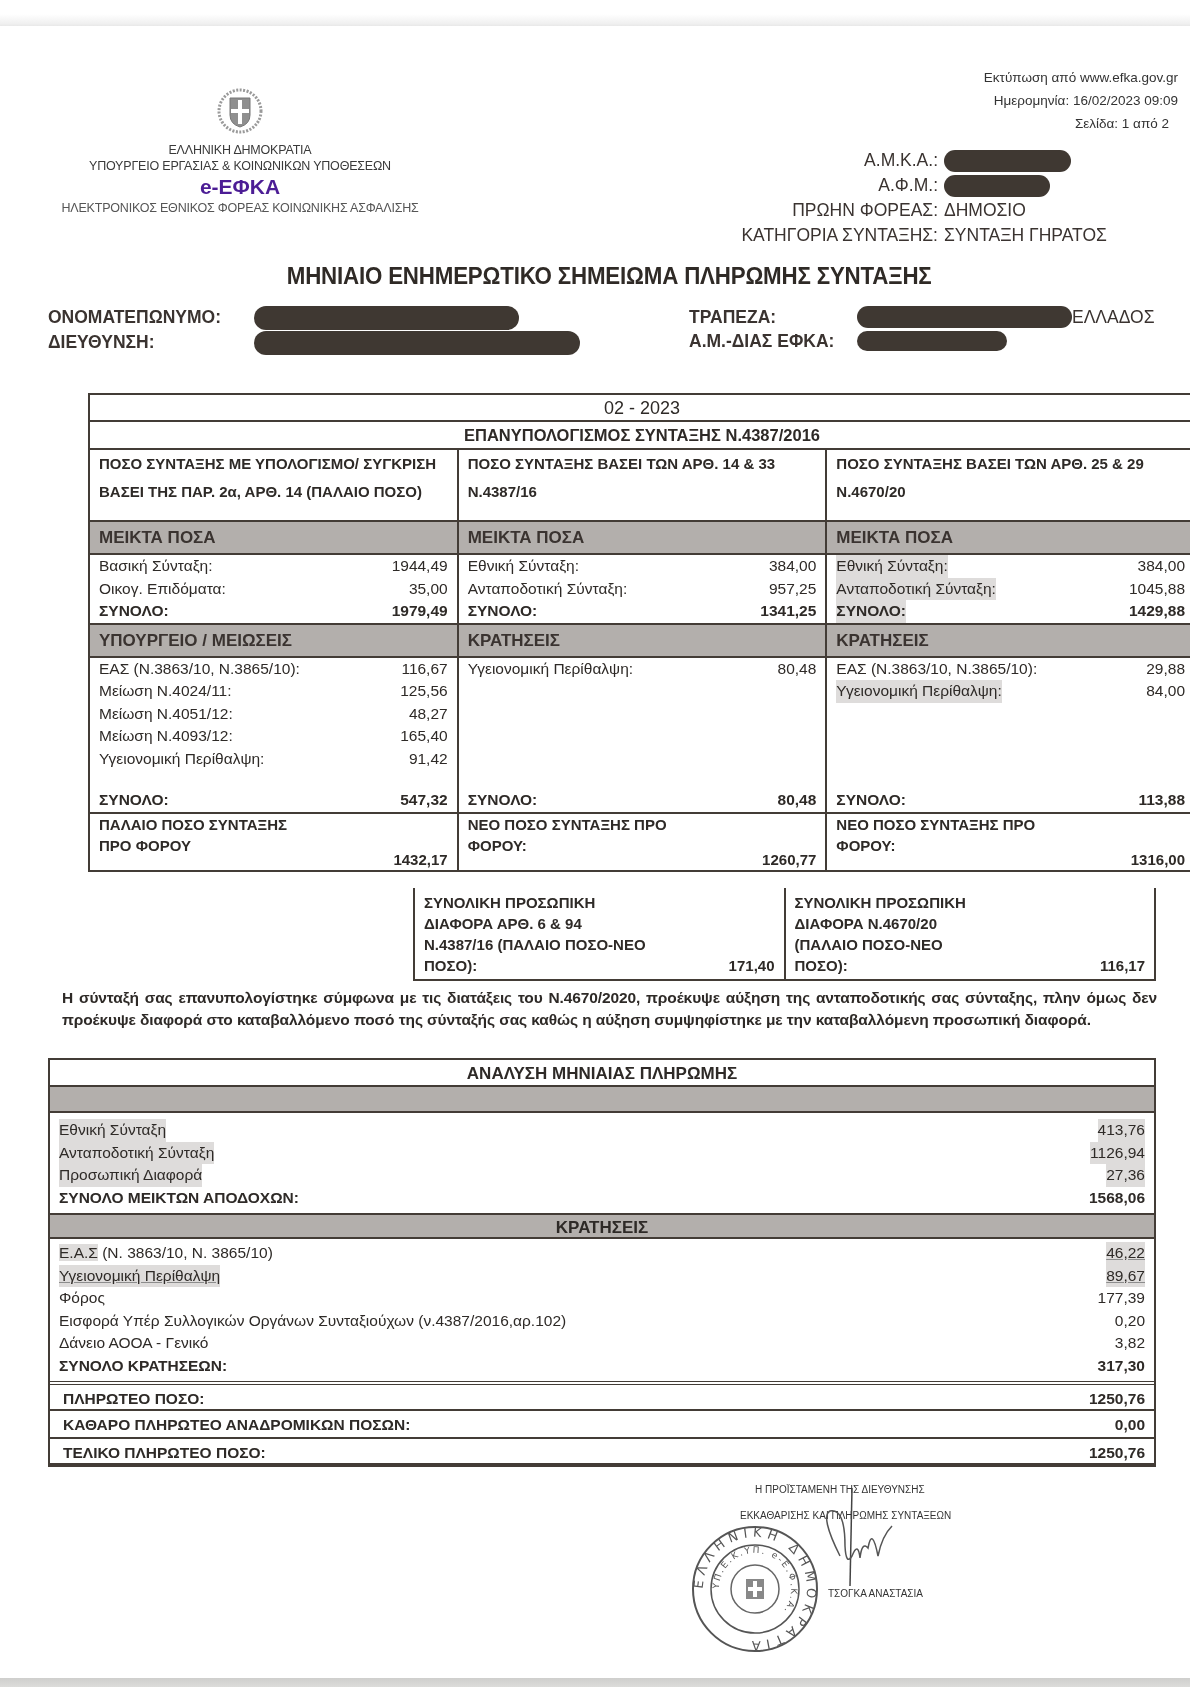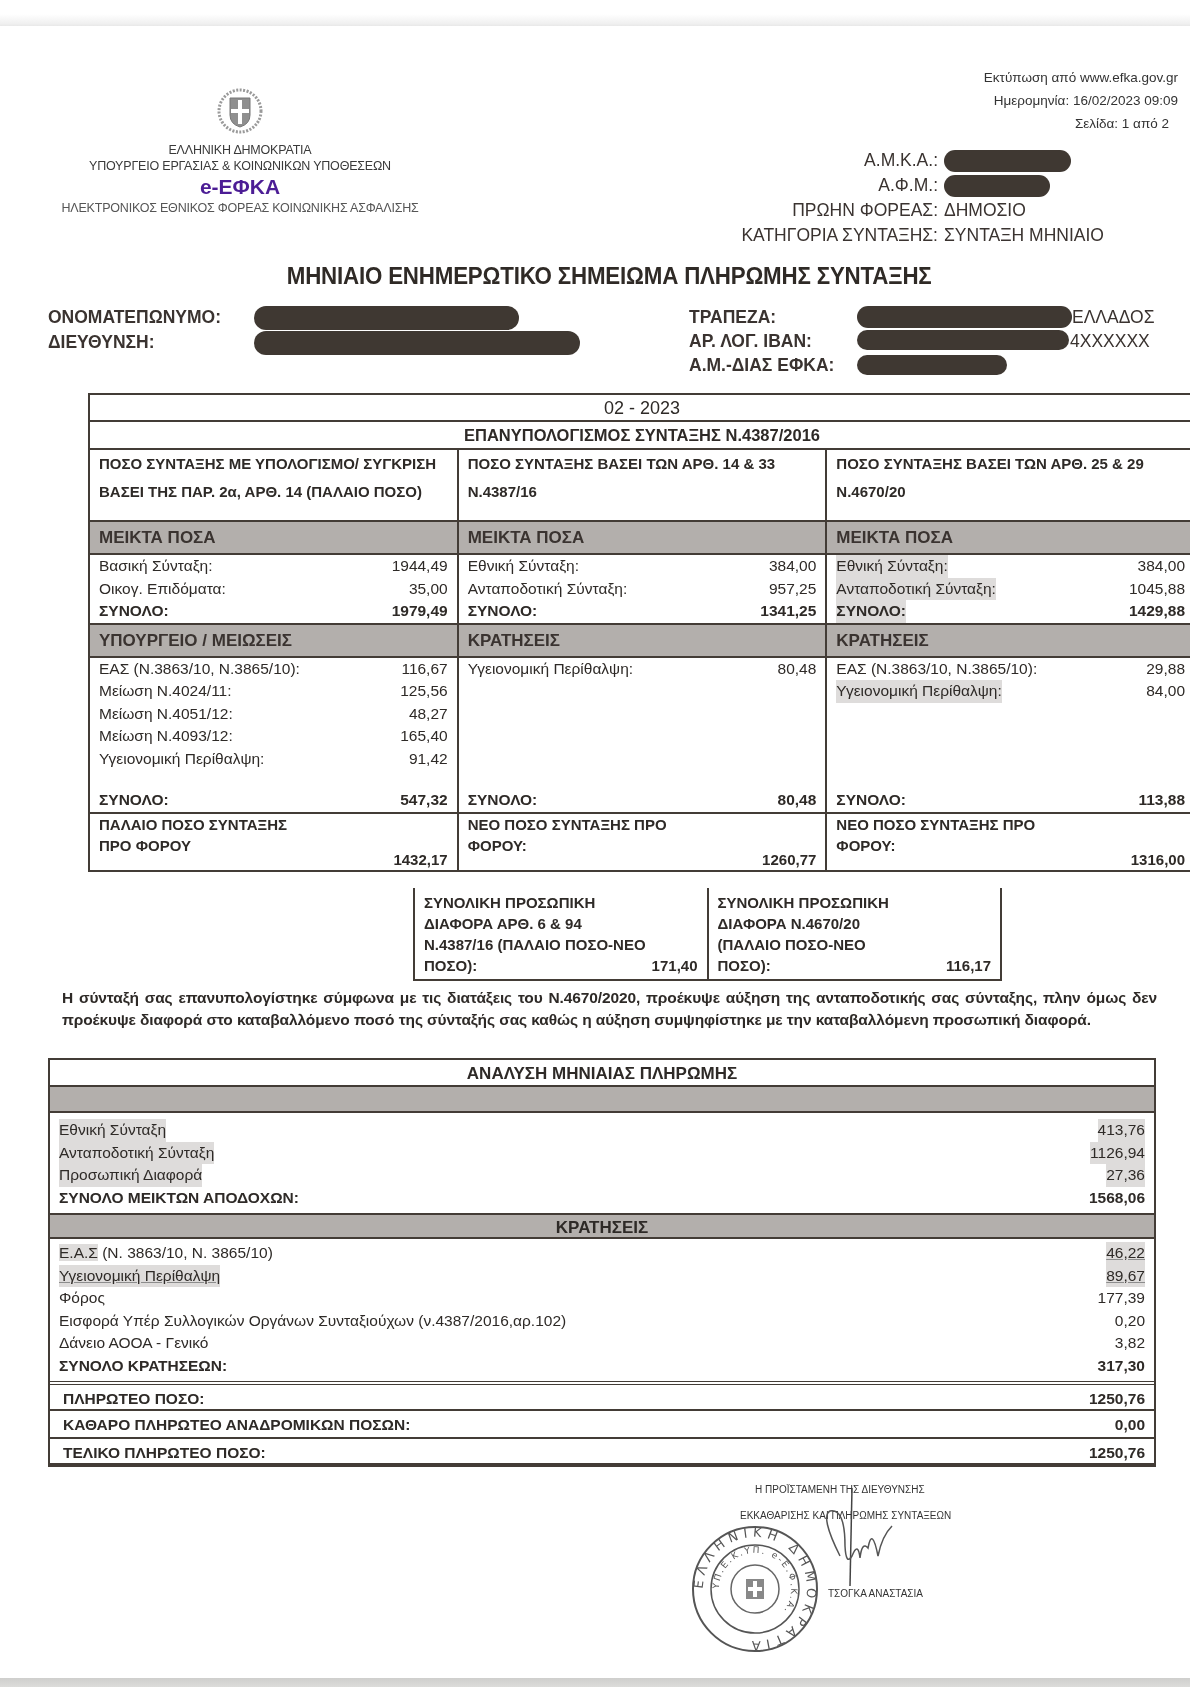--- a/index.html
+++ b/index.html
@@ -52,21 +52,21 @@
   .gray { background: #b3afac; }
   .gray .c { font-size: 17px; font-weight: bold; height: 31px; line-height: 31px; color: #3a3330; }
   .line { display: flex; justify-content: space-between; font-size: 15.5px; line-height: 22.5px; }
   .line.b { font-weight: bold; }
   .hl { background: #dedcdb; }
   .body3 { padding-top: 3px; padding-bottom: 2px; }
   .ded { height: 154px; display: flex; flex-direction: column; padding-top: 3px; }
   .ded .spacer { flex: 1; }
   .pre { height: 56px; font-size: 15px; font-weight: bold; line-height: 21px; padding-top: 6px; display: flex; justify-content: space-between; align-items: flex-end; padding-bottom: 3px; }
   .pre .t { align-self: flex-start; }
-  .diff-wrap { position: absolute; left: 413px; top: 888px; width: 589px; border: 2.5px solid #433c36; border-top: none; display: flex; }
+  .diff-wrap { position: absolute; left: 413px; top: 888px; width: 743px; border: 2.5px solid #433c36; border-top: none; display: flex; }
   .diff-wrap .c { flex: 1; padding: 4px 9px 3px; font-size: 15px; font-weight: bold; line-height: 21px; display: flex; justify-content: space-between; align-items: flex-end; }
   .diff-wrap .c:first-child { border-right: 2px solid #433c36; }
   .diff-wrap .t { align-self: flex-start; }
 
   .note { position: absolute; left: 62px; top: 987px; width: 1095px; font-size: 15.5px; font-weight: bold; line-height: 22px; color: #2e2a27; text-align: justify; letter-spacing: -0.1px; }
 
   
   .an { position: absolute; left: 48px; top: 1058px; width: 1108px; border: 2.5px solid #433c36; }
   .an .title { height: 27px; line-height: 27px; text-align: center; font-size: 17px; font-weight: bold; border-bottom: 2.5px solid #433c36; }
   .an .grayband { height: 26px; background: #b3afac; border-bottom: 2.5px solid #433c36; }
@@ -118,21 +118,21 @@
   <div class="id-row">
     <span class="lbl">Α.Φ.Μ.:</span>
     <span class="redact" style="width:106px"></span>
   </div>
   <div class="id-row">
     <span class="lbl">ΠΡΩΗΝ ΦΟΡΕΑΣ:</span>
     <span>ΔΗΜΟΣΙΟ</span>
   </div>
   <div class="id-row">
     <span class="lbl">ΚΑΤΗΓΟΡΙΑ ΣΥΝΤΑΞΗΣ:</span>
-    <span>ΣΥΝΤΑΞΗ ΜΗΝΙΑΙΟ</span>
+    <span>ΣΥΝΤΑΞΗ ΓΗΡΑΤΟΣ</span>
   </div>
 </div>
 
 <div class="doc-title">ΜΗΝΙΑΙΟ ΕΝΗΜΕΡΩΤΙΚΟ ΣΗΜΕΙΩΜΑ ΠΛΗΡΩΜΗΣ ΣΥΝΤΑΞΗΣ</div>
 
 <div class="person">
   <div class="row">
     <span class="lbl">ΟΝΟΜΑΤΕΠΩΝΥΜΟ:</span>
     <span class="redact" style="width:265px;height:24px"></span>
   </div>
@@ -141,27 +141,20 @@
     <span class="redact" style="width:326px;height:24px"></span>
   </div>
 </div>
 
 <div class="bank">
   <div class="row">
     <span class="lbl">ΤΡΑΠΕΖΑ:</span>
     <span class="val" style="padding-left:215px">
       <span class="redact" style="width:215px;height:22px;top:-1px"></span>
       <span>ΕΛΛΑΔΟΣ</span>
-    </span>
-  </div>
-  <div class="row">
-    <span class="lbl">ΑΡ. ΛΟΓ. IBAN:</span>
-    <span class="val" style="padding-left:213px">
-      <span class="redact" style="width:212px;height:20px;top:-1px"></span>
-      <span>4XXXXXX</span>
     </span>
   </div>
   <div class="row">
     <span class="lbl">Α.Μ.-ΔΙΑΣ ΕΦΚΑ:</span>
     <span class="redact" style="width:150px;height:20px"></span>
   </div>
 </div>
 
 <div class="tbl">
   <div class="r center period">02 - 2023</div>

